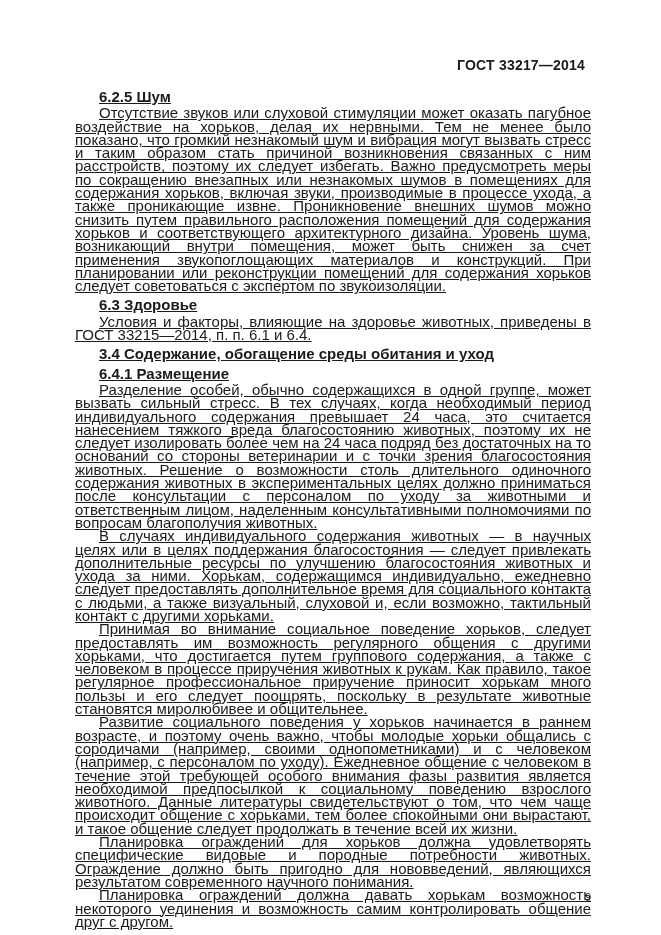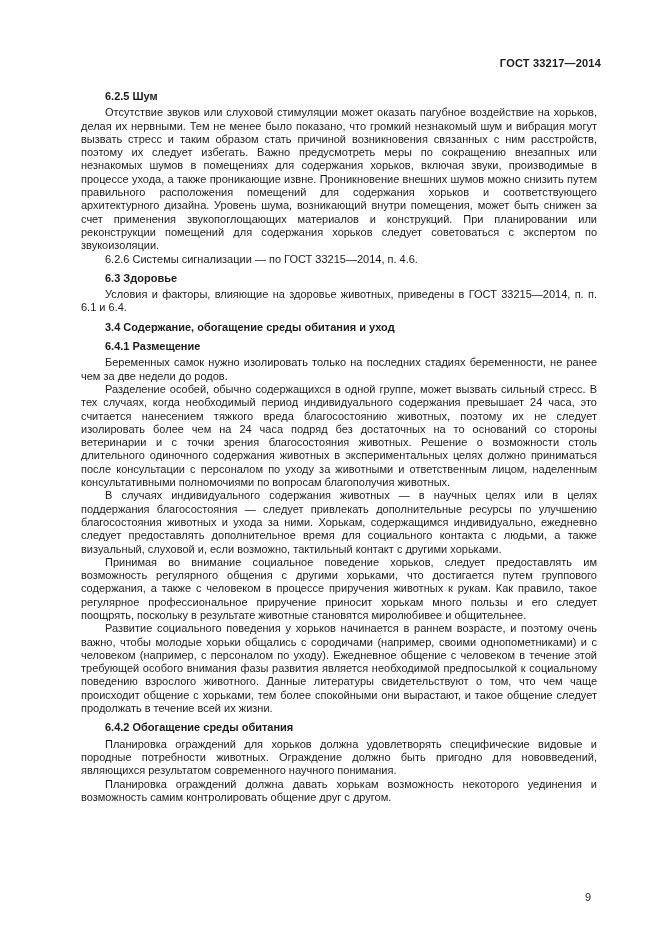--- a/index.html
+++ b/index.html
@@ -12,33 +12,34 @@
     width: 661px;
     height: 935px;
     background: #ffffff;
     font-family: "Liberation Sans", sans-serif;
     color: #1b1b1b;
     overflow: hidden;
   }
   .doc-header {
     position: absolute;
     top: 57px;
-    right: 60px;
-    font-size: 11px;
+    right: 76px;
+    font-size: 14px;
     font-weight: bold;
     letter-spacing: 0.2px;
   }
   .doc-body {
     position: absolute;
     top: 90px;
-    left: 81px;
+    left: 75px;
     width: 516px;
-    font-size: 11px;
+    font-size: 15px;
     line-height: 13.3px;
     text-align: justify;
+    text-decoration: underline;
   }
   .doc-body p {
     margin: 0;
     text-indent: 24px;
   }
   .doc-body p.block-heading {
     font-weight: bold;
     margin-top: 6px;
     margin-bottom: 3px;
     text-align: left;
@@ -55,29 +56,26 @@
 </style>
 </head>
 <body>
 
 <div class="page">
   <div class="doc-header">ГОСТ 33217—2014</div>
 
   <div class="doc-body">
       <p class="block-heading">6.2.5 Шум</p>
       <p class="block-paragraph">Отсутствие звуков или слуховой стимуляции может оказать пагубное воздействие на хорьков, делая их нервными. Тем не менее было показано, что громкий незнакомый шум и вибрация могут вызвать стресс и таким образом стать причиной возникновения связанных с ним расстройств, поэтому их следует избегать. Важно предусмотреть меры по сокращению внезапных или незнакомых шумов в помещениях для содержания хорьков, включая звуки, производимые в процессе ухода, а также проникающие извне. Проникновение внешних шумов можно снизить путем правильного расположения помещений для содержания хорьков и соответствующего архитектурного дизайна. Уровень шума, возникающий внутри помещения, может быть снижен за счет применения звукопоглощающих материалов и конструкций. При планировании или реконструкции помещений для содержания хорьков следует советоваться с экспертом по звукоизоляции.</p>
-      <p class="block-paragraph">6.2.6 Системы сигнализации — по ГОСТ 33215—2014, п. 4.6.</p>
       <p class="block-heading">6.3 Здоровье</p>
       <p class="block-paragraph">Условия и факторы, влияющие на здоровье животных, приведены в ГОСТ 33215—2014, п. п. 6.1 и 6.4.</p>
       <p class="block-heading">3.4 Содержание, обогащение среды обитания и уход</p>
       <p class="block-heading">6.4.1 Размещение</p>
-      <p class="block-paragraph">Беременных самок нужно изолировать только на последних стадиях беременности, не ранее чем за две недели до родов.</p>
       <p class="block-paragraph">Разделение особей, обычно содержащихся в одной группе, может вызвать сильный стресс. В тех случаях, когда необходимый период индивидуального содержания превышает 24 часа, это считается нанесением тяжкого вреда благосостоянию животных, поэтому их не следует изолировать более чем на 24 часа подряд без достаточных на то оснований со стороны ветеринарии и с точки зрения благосостояния животных. Решение о возможности столь длительного одиночного содержания животных в экспериментальных целях должно приниматься после консультации с персоналом по уходу за животными и ответственным лицом, наделенным консультативными полномочиями по вопросам благополучия животных.</p>
       <p class="block-paragraph">В случаях индивидуального содержания животных — в научных целях или в целях поддержания благосостояния — следует привлекать дополнительные ресурсы по улучшению благосостояния животных и ухода за ними. Хорькам, содержащимся индивидуально, ежедневно следует предоставлять дополнительное время для социального контакта с людьми, а также визуальный, слуховой и, если возможно, тактильный контакт с другими хорьками.</p>
       <p class="block-paragraph">Принимая во внимание социальное поведение хорьков, следует предоставлять им возможность регулярного общения с другими хорьками, что достигается путем группового содержания, а также с человеком в процессе приручения животных к рукам. Как правило, такое регулярное профессиональное приручение приносит хорькам много пользы и его следует поощрять, поскольку в результате животные становятся миролюбивее и общительнее.</p>
       <p class="block-paragraph">Развитие социального поведения у хорьков начинается в раннем возрасте, и поэтому очень важно, чтобы молодые хорьки общались с сородичами (например, своими однопометниками) и с человеком (например, с персоналом по уходу). Ежедневное общение с человеком в течение этой требующей особого внимания фазы развития является необходимой предпосылкой к социальному поведению взрослого животного. Данные литературы свидетельствуют о том, что чем чаще происходит общение с хорьками, тем более спокойными они вырастают, и такое общение следует продолжать в течение всей их жизни.</p>
-      <p class="block-heading">6.4.2 Обогащение среды обитания</p>
       <p class="block-paragraph">Планировка ограждений для хорьков должна удовлетворять специфические видовые и породные потребности животных. Ограждение должно быть пригодно для нововведений, являющихся результатом современного научного понимания.</p>
       <p class="block-paragraph">Планировка ограждений должна давать хорькам возможность некоторого уединения и возможность самим контролировать общение друг с другом.</p>
     </div>
 
   <div class="doc-footer">9</div>
 </div>
 
 </body></html>

